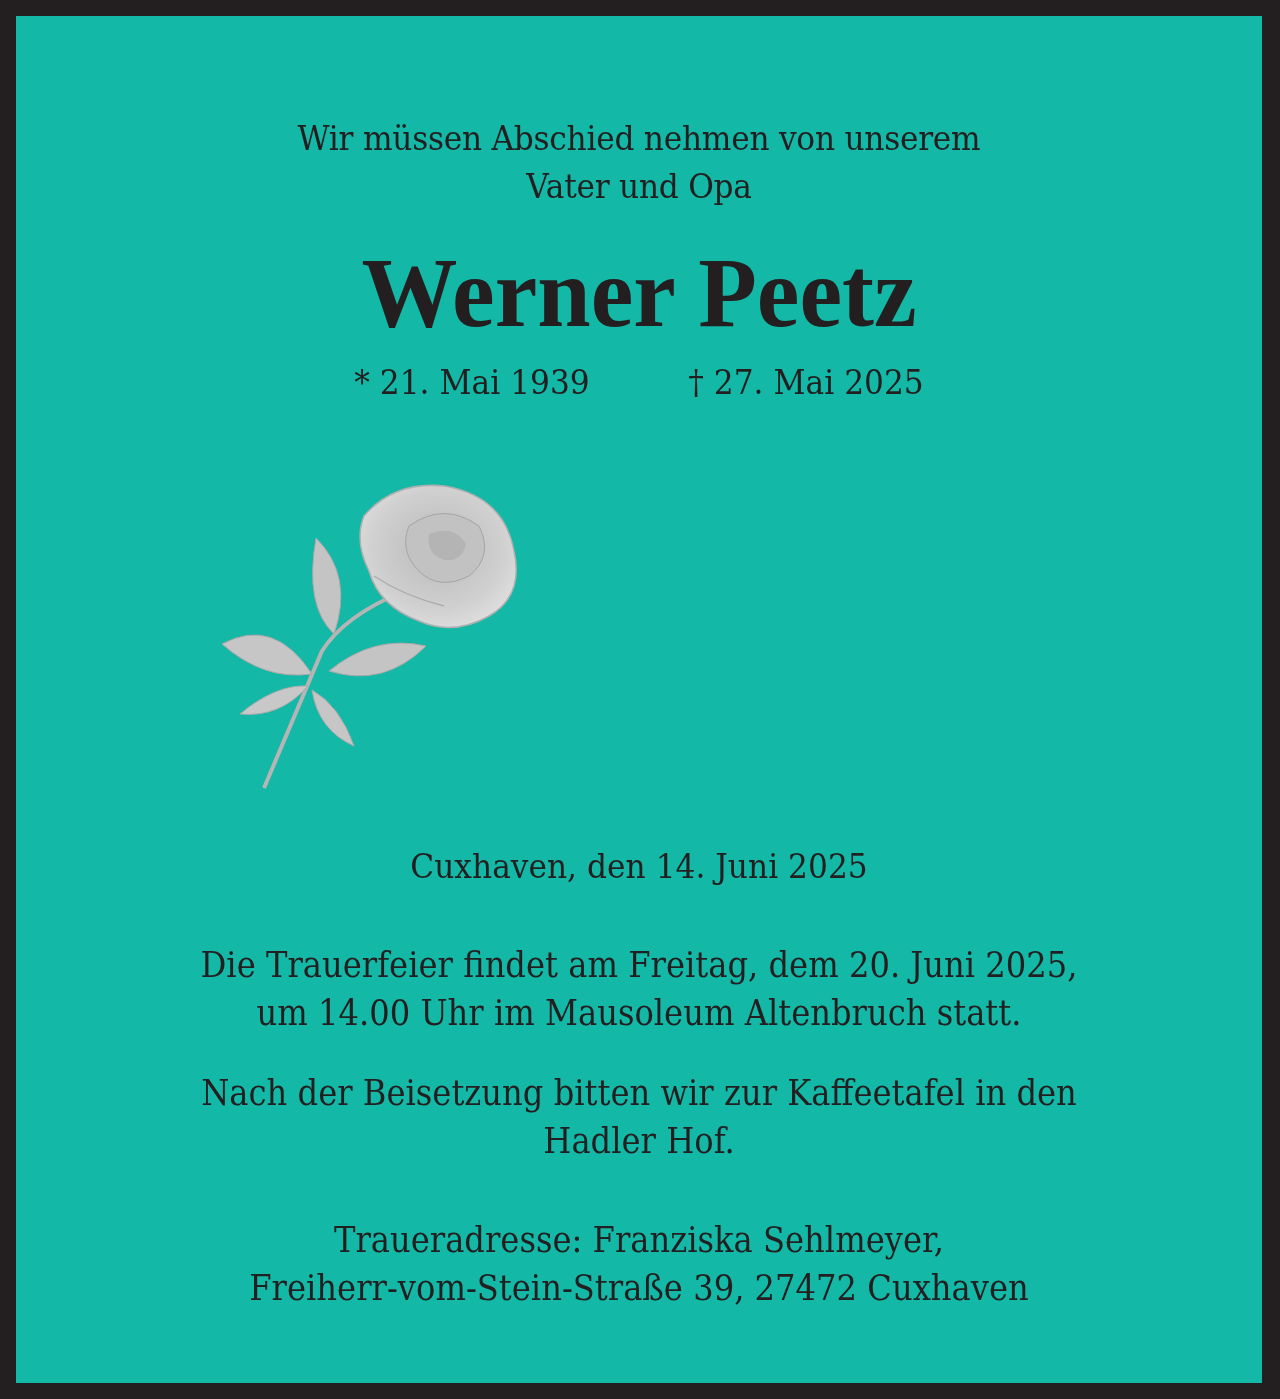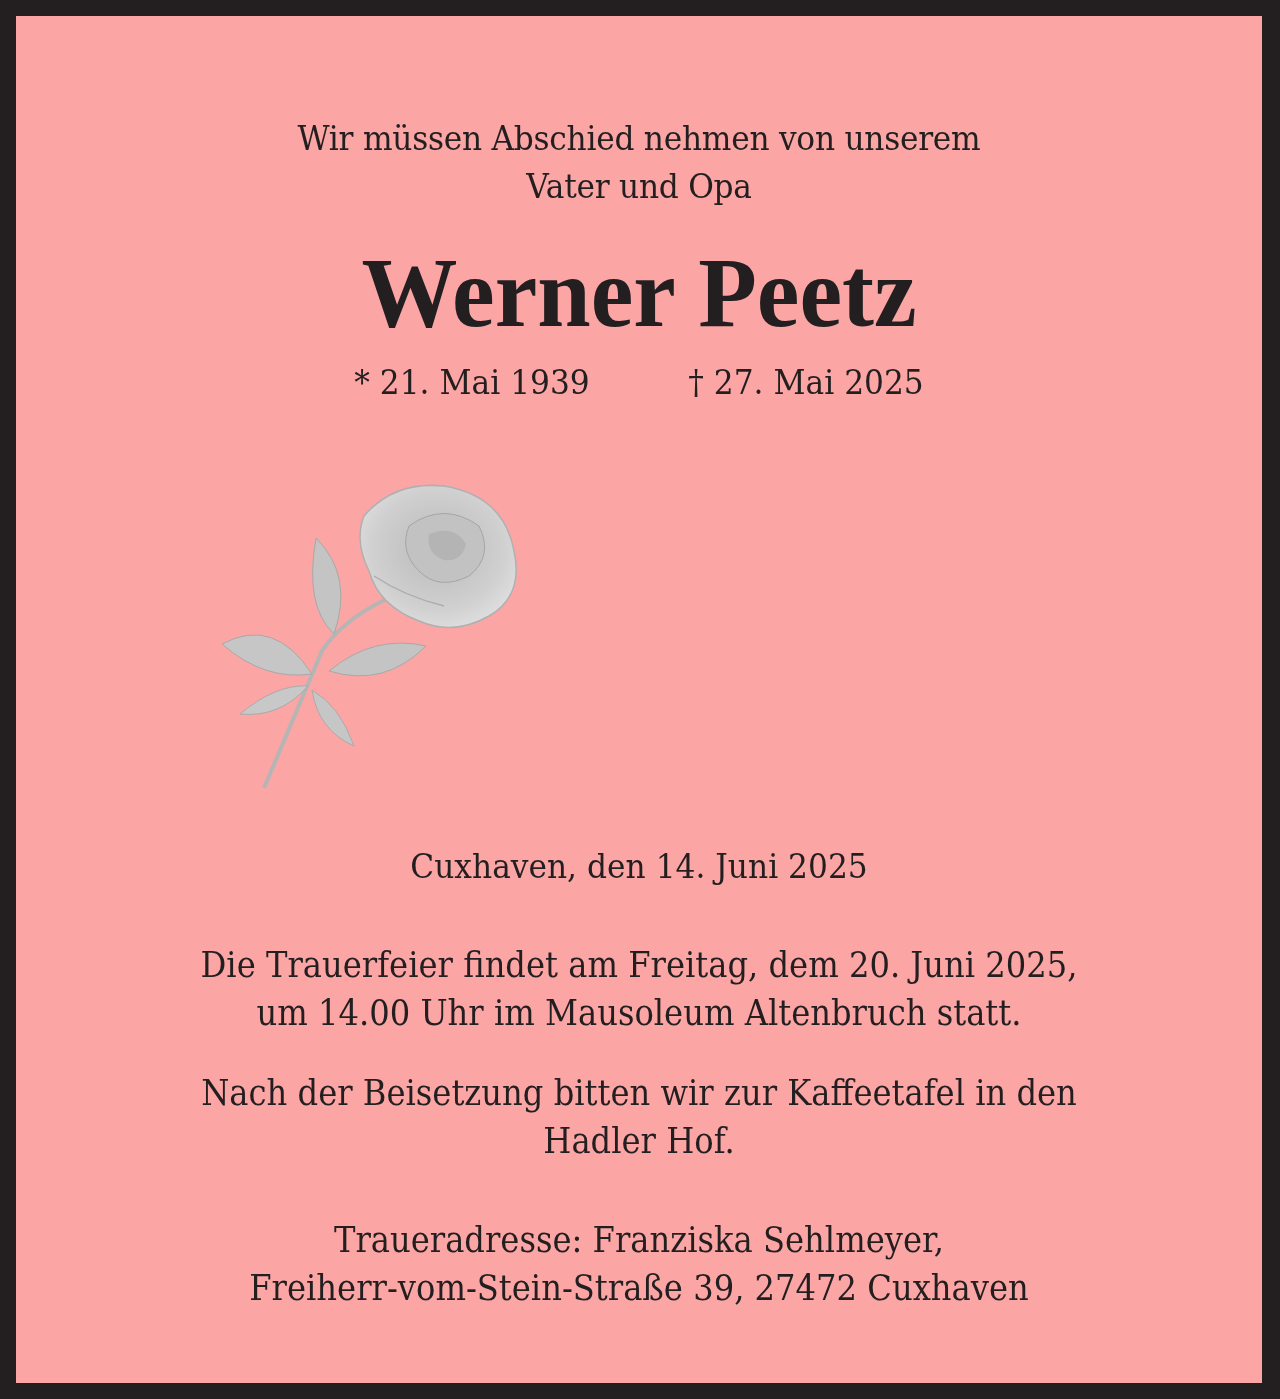--- a/index.html
+++ b/index.html
@@ -8,21 +8,21 @@
       background: #231f20;
       font-family: "DejaVu Serif", "Liberation Serif", serif;
       color: #231f20;
       position: relative;
       overflow: hidden;
     }
     .card {
       position: absolute;
       left: 16px; top: 16px;
       width: 1246px; height: 1367px;
-      background: #fca5a5;
+      background: #14b8a6;
     }
     .t { position: absolute; left: 0; width: 1246px; text-align: center; white-space: nowrap; }
     .intro { top: 98px; font-size: 34px; line-height: 48px; letter-spacing: -0.3px; transform: scaleX(0.92); }
     .name { top: 222px; font-family: "Liberation Serif", "DejaVu Serif", serif; font-weight: bold; font-size: 100px; line-height: 110px; transform: scaleX(0.96); }
     .dates { top: 344px; font-size: 34px; line-height: 44px; }
     .dates span { display: inline-block; transform: scaleX(0.92); }
     .dates .birth { margin-right: 78px; }
     .rose { position: absolute; left: 188px; top: 440px; width: 330px; height: 340px; }
     .family { position: absolute; left: 560px; top: 505px; }
     .family .love { font-size: 33px; line-height: 46px; margin-bottom: 12px; transform-origin: left; transform: scaleX(0.95); }

